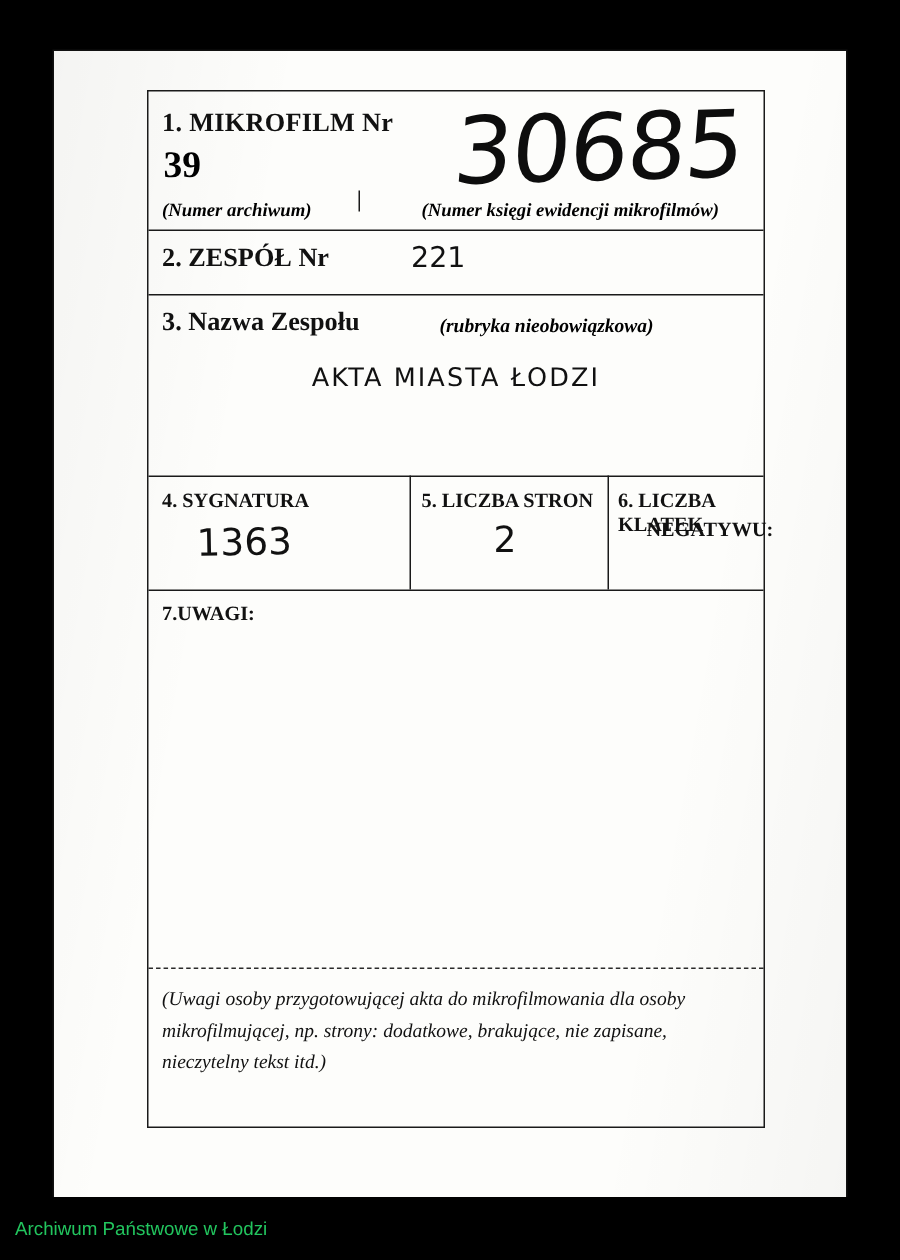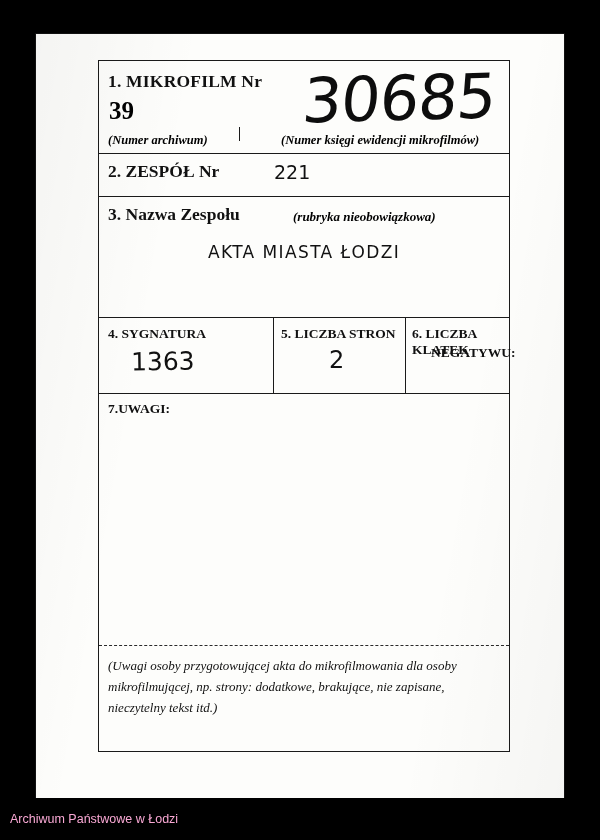--- a/index.html
+++ b/index.html
@@ -218,21 +218,21 @@
     height: 42px;
     background: #000;
     color: #fff;
     display: flex;
     align-items: center;
   }
   #footer-text {
     font-family: "Liberation Sans", sans-serif;
     font-size: 12.5px;
     padding-left: 10px;
-    color: #f9a8d4;
+    color: #22c55e;
   }
 </style>
 </head>
 <body>
 
 <div id="card">
 
   <div id="form-frame">
 
     <div class="row" style="top:0; height:92px;">

